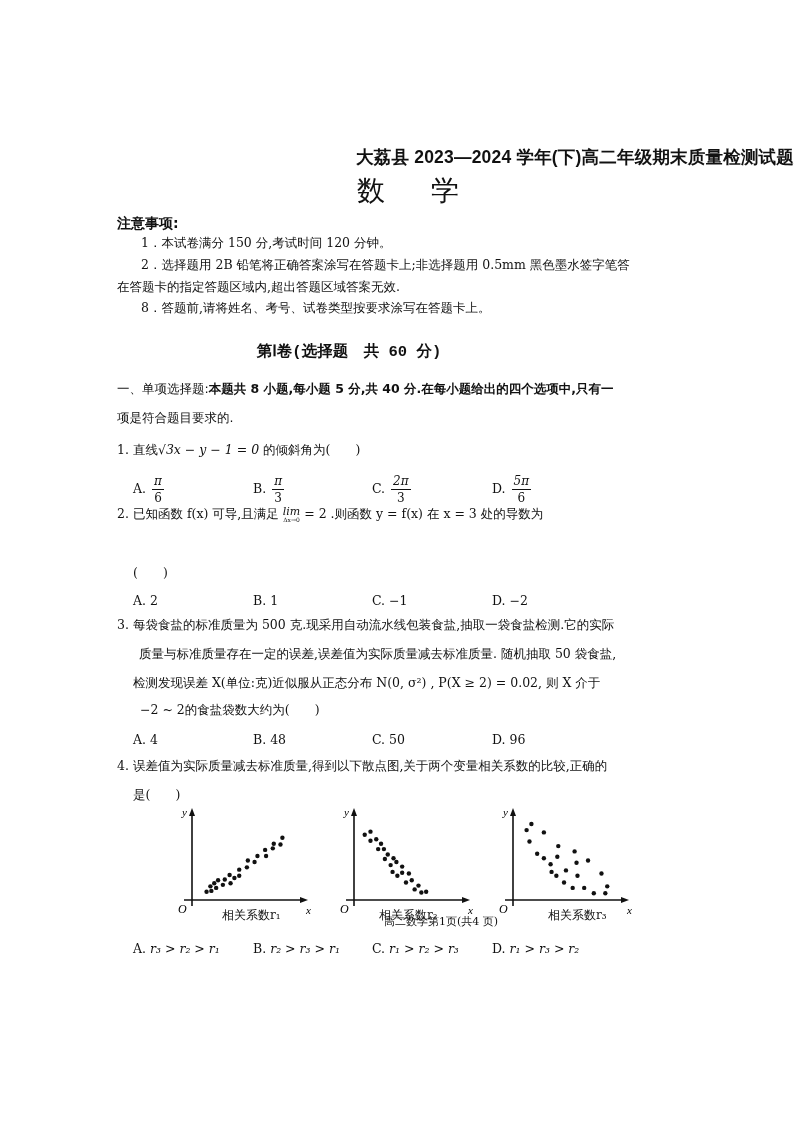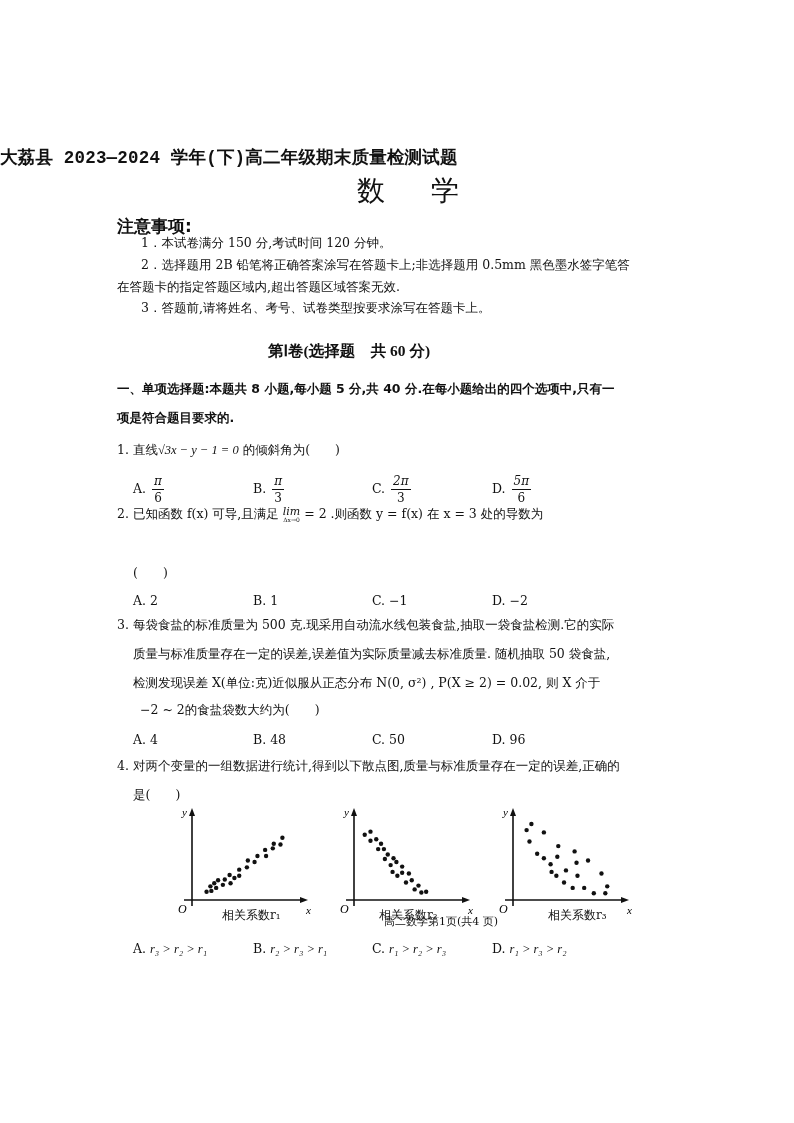--- a/index.html
+++ b/index.html
@@ -3,57 +3,57 @@
 <meta charset="utf-8">
 <style>
   html, body { margin: 0; padding: 0; background: #ffffff; }
   body {
     width: 794px; height: 1123px; position: relative; overflow: hidden;
     font-family: "DejaVu Serif", "Liberation Serif", serif;
     color: #111;
   }
   .abs { position: absolute; }
   .title {
-    left: 0; width: 794px; top: 145px; text-align: left;
-    font-family: Liberation Mono, monospace; font-weight: bold; font-size: 17.5px;
+    left: 0; width: 794px; top: 145px; text-align: right;
+    font-family: Liberation Sans, sans-serif; font-weight: bold; font-size: 17.5px;
     letter-spacing: 0.2px;
   }
   .subject {
     left: 0; width: 794px; top: 172px; text-align: center;
     font-size: 28px; letter-spacing: 46px; padding-left: 68px; box-sizing: border-box;
   }
-  .notes-head { left: 117px; top: 215px; font-family: "DejaVu Sans", sans-serif; font-weight: bold; font-size: 17px; }
+  .notes-head { left: 117px; top: 215px; font-family: "DejaVu Sans", sans-serif; font-weight: bold; font-size: 14px; }
   .t { font-size: 12.5px; line-height: 1; white-space: nowrap; }
   .section-title {
     left: 0; width: 698px; top: 341px; text-align: center;
-    font-family: Liberation Serif, serif; font-weight: bold; font-size: 15.5px;
-  }
-  .bold { font-family: "DejaVu Sans", sans-serif; font-weight: bold; }
+    font-family: Liberation Mono, monospace; font-weight: bold; font-size: 15.5px;
+  }
+  .bold { font-family: "DejaVu Sans", sans-serif; font-weight: normal; }
   .frac { display: inline-block; vertical-align: middle; text-align: center; font-style: italic; margin: 0 2px; }
   .frac .num { display: block; border-bottom: 1px solid #111; padding: 0 2px 1px; font-size: 12px; }
   .frac .den { display: block; padding-top: 1px; font-size: 12px; font-style: normal; }
   .opt { position: absolute; font-size: 12.5px; white-space: nowrap; }
-  .it { font-style: italic; font-family: Liberation Serif, serif; }
+  .it { font-style: italic; }
   .lim { display: inline-block; vertical-align: middle; text-align: center; font-style: italic; font-size: 11px; line-height: 1; }
   .lim .under { display: block; font-size: 6px; font-style: normal; }
   .plot { position: absolute; }
   .plot-label { position: absolute; font-size: 12px; white-space: nowrap; }
   .footer { left: 0; width: 794px; top: 914px; text-align: center; font-size: 11px; margin-left: 44px; }
 </style>
 </head>
 <body>
 
 <div class="abs title">大荔县 2023—2024 学年(下)高二年级期末质量检测试题</div>
 <div class="abs subject">数学</div>
 
 <div class="abs notes-head">注意事项:</div>
 <div class="abs t" style="left:141px; top:237px;">1．本试卷满分 150 分,考试时间 120 分钟。</div>
 <div class="abs t" style="left:141px; top:259px;">2．选择题用 2B 铅笔将正确答案涂写在答题卡上;非选择题用 0.5mm 黑色墨水签字笔答</div>
 <div class="abs t" style="left:117px; top:281px;">在答题卡的指定答题区域内,超出答题区域答案无效.</div>
-<div class="abs t" style="left:141px; top:302px;">3．答题前,请将姓名、考号、试卷类型按要求涂写在答题卡上。</div>
+<div class="abs t" style="left:141px; top:302px;">8．答题前,请将姓名、考号、试卷类型按要求涂写在答题卡上。</div>
 
 <div class="abs section-title">第Ⅰ卷(选择题　共 60 分)</div>
 
 <div class="abs t" style="left:117px; top:383px;">
   <span class="bold">一、单项选择题:</span><span class="bold" style="font-weight:bold;">本题共 8 小题,每小题 5 分,共 40 分.在每小题给出的四个选项中,只有一</span>
 </div>
 <div class="abs t bold" style="left:117px; top:412px;">项是符合题目要求的.</div>
 
 <div class="abs t" style="left:117px; top:444px;">
   <span>1.</span>
@@ -85,31 +85,31 @@
 <div class="abs t" style="left:133px; top:567px;">(　　)</div>
 <div class="opt" style="left:133px; top:593px;"><span>A.</span> <span>2</span></div>
 <div class="opt" style="left:253px; top:593px;"><span>B.</span> <span>1</span></div>
 <div class="opt" style="left:372px; top:593px;"><span>C.</span> <span>−1</span></div>
 <div class="opt" style="left:492px; top:593px;"><span>D.</span> <span>−2</span></div>
 
 <div class="abs t" style="left:117px; top:619px;">
   <span>3.</span>
   <span>每袋食盐的标准质量为 500 克.现采用自动流水线包装食盐,抽取一袋食盐检测.它的实际</span>
 </div>
-<div class="abs t" style="left:133px; top:648px;">质量与标准质量存在一定的误差,误差值为实际质量减去标准质量. 随机抽取 50 袋食盐,</div>
+<div class="abs t" style="left:139px; top:648px;">质量与标准质量存在一定的误差,误差值为实际质量减去标准质量. 随机抽取 50 袋食盐,</div>
 <div class="abs t" style="left:133px; top:677px;">检测发现误差 X(单位:克)近似服从正态分布 N(0, σ²) , P(X ≥ 2) = 0.02, 则 X 介于</div>
 <div class="abs t" style="left:140px; top:704px;">−2 ~ 2的食盐袋数大约为(　　)</div>
 <div class="opt" style="left:133px; top:732px;"><span>A.</span> <span>4</span></div>
 <div class="opt" style="left:253px; top:732px;"><span>B.</span> <span>48</span></div>
 <div class="opt" style="left:372px; top:732px;"><span>C.</span> <span>50</span></div>
 <div class="opt" style="left:492px; top:732px;"><span>D.</span> <span>96</span></div>
 
 <div class="abs t" style="left:117px; top:760px;">
   <span>4.</span>
-  <span>对两个变量的一组数据进行统计,得到以下散点图,质量与标准质量存在一定的误差,正确的</span>
+  <span>误差值为实际质量减去标准质量,得到以下散点图,关于两个变量相关系数的比较,正确的</span>
 </div>
 <div class="abs t" style="left:133px; top:789px;">是(　　)</div>
 
 <svg class="plot" style="left:170px; top:808px;" width="150" height="118">
     <line x1="14" y1="92" x2="132" y2="92" stroke="#111" stroke-width="1.6"></line>
     <polygon points="138,92 130,89 130,95" fill="#111"></polygon>
     <line x1="22" y1="98" x2="22" y2="6" stroke="#111" stroke-width="1.6"></line>
     <polygon points="22,0 19,8 25,8" fill="#111"></polygon>
     <text x="136" y="106" font-size="11" font-style="italic" font-family="Liberation Serif, serif">x</text>
     <text x="12" y="8" font-size="11" font-style="italic" font-family="Liberation Serif, serif">y</text>

